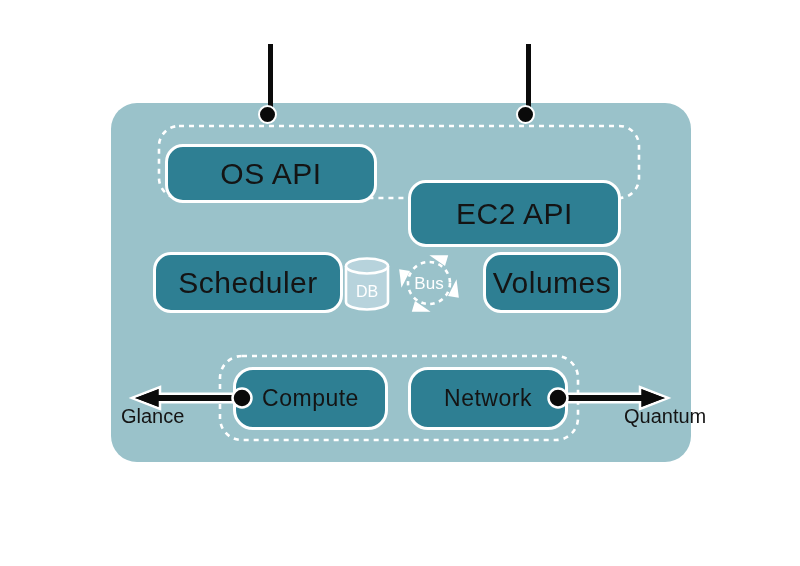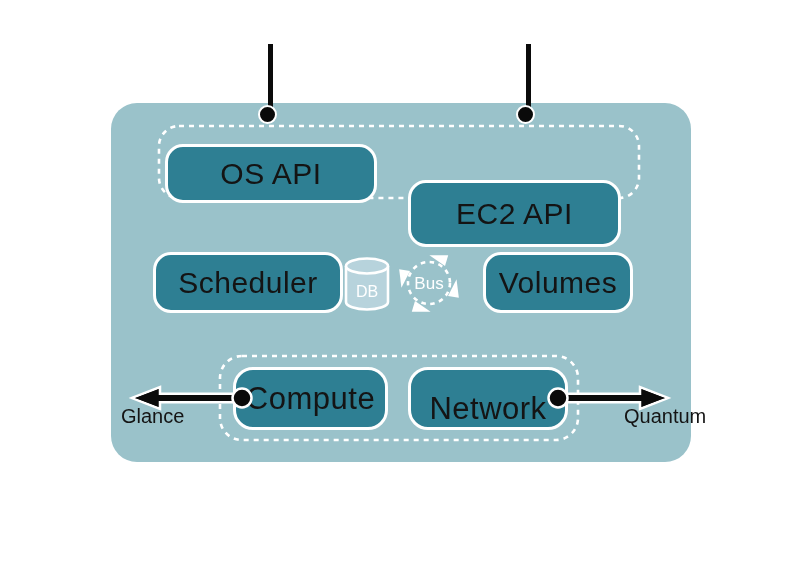--- a/index.html
+++ b/index.html
@@ -16,21 +16,21 @@
   .stage{position:relative;width:800px;height:566px;background:var(--canvas);overflow:hidden;}
   .container{position:absolute;left:111px;top:103px;width:580px;height:359px;
     background:var(--container-bg);border-radius:26px;}
   .connector-line{position:absolute;width:5px;background:var(--line-black);}
   .connector-dot{position:absolute;width:19px;height:19px;border-radius:50%;
     background:var(--line-black);border:2.5px solid var(--node-border);}
   .dashed-rect{position:absolute;pointer-events:none;}
   .node{position:absolute;background:var(--node-bg);border:3px solid var(--node-border);
     border-radius:18px;display:flex;align-items:center;justify-content:center;
     color:var(--node-text);font-size:30px;letter-spacing:0.5px;}
-  .node.big{border-radius:20px;font-size:31px;}
+  .node.big{border-radius:20px;font-size:23px;}
   .icon-abs{position:absolute;}
   .ext-label{position:absolute;color:var(--node-text);font-size:20px;}
   svg text{font-family:"Liberation Sans",sans-serif;}
 </style>
 </head>
 <body>
 
 <div class="stage">
 
   <div class="container"></div>
@@ -74,32 +74,32 @@
       <g transform="translate(27,60) rotate(17)">
           <polygon points="-9,-5.5 9,0 -9,5.5"></polygon>
         </g>
       <g transform="translate(60,39) rotate(280)">
           <polygon points="-9,-5.5 9,0 -9,5.5"></polygon>
         </g>
     </g>
     <text x="34" y="40" text-anchor="middle" fill="#ffffff" font-size="17">Bus</text>
   </svg>
 
-  <div class="node" style="left:483px;top:252px;width:150px;height:61px;">
+  <div class="node" style="left:483px;top:252px;width:138px;height:61px;">
     <span>Volumes</span>
   </div>
 
   <svg class="dashed-rect" style="left:217px;top:353px;" width="364" height="90">
     <rect x="3" y="3" width="358" height="84" rx="22" fill="none" stroke="#ffffff" stroke-width="2.6" stroke-dasharray="5 5"></rect>
   </svg>
 
   <div class="node big" style="left:233px;top:367px;width:155px;height:63px;">
     <span>Compute</span>
   </div>
-  <div class="node big" style="left:408px;top:367px;width:160px;height:63px;align-items:flex-end;">
+  <div class="node big" style="left:408px;top:367px;width:160px;height:63px;">
     <span>Network</span>
   </div>
 
   <svg class="icon-abs" style="left:126px;top:384px;" width="130" height="28" viewBox="0 0 130 28">
     <line x1="116" y1="14" x2="28" y2="14" stroke="#ffffff" stroke-width="11"></line>
     <polygon points="6,14 34,3 34,25" fill="var(--line-black)" stroke="#ffffff" stroke-width="2.5"></polygon>
     <line x1="116" y1="14" x2="28" y2="14" stroke="var(--line-black)" stroke-width="6"></line>
     <polygon points="9,14 32,5.5 32,22.5" fill="var(--line-black)"></polygon>
     <circle cx="116" cy="14" r="9.5" fill="var(--line-black)" stroke="#ffffff" stroke-width="2.5"></circle>
   </svg>

